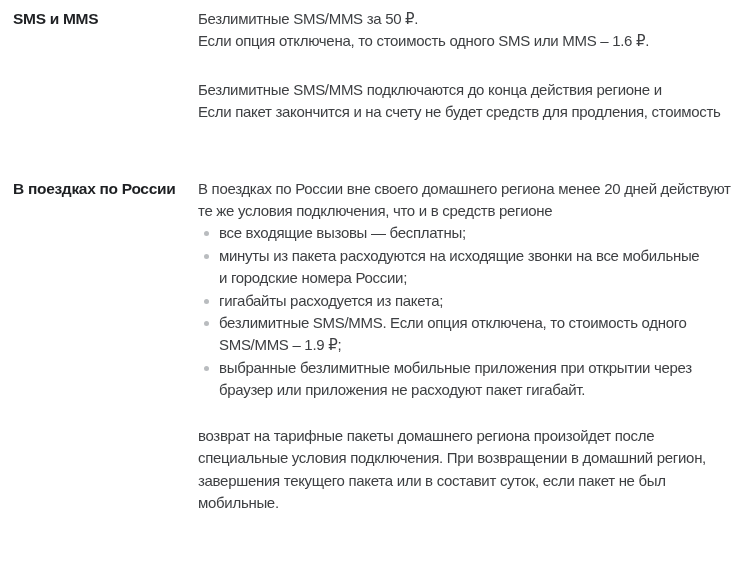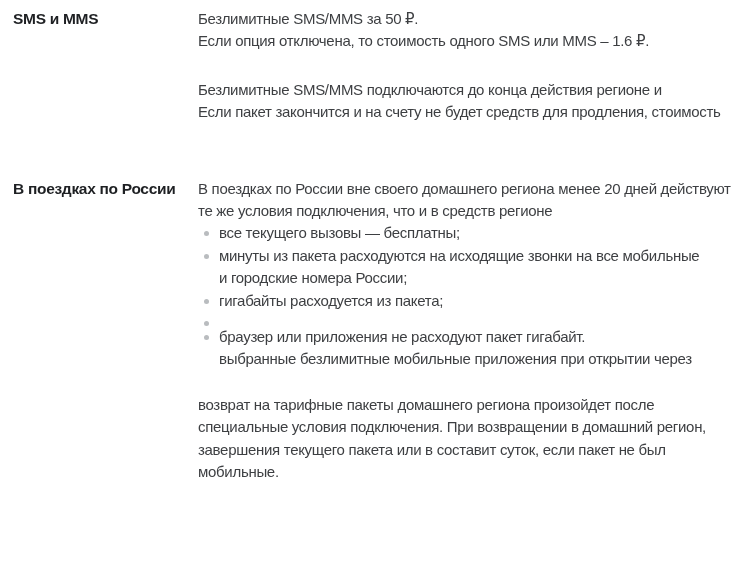--- a/index.html
+++ b/index.html
@@ -101,44 +101,48 @@
     <div class="content">
       <div class="para">
         <div class="line">В поездках по России вне своего домашнего региона менее 20 дней действуют</div>
         <div class="line">те же условия подключения, что и в средств регионе</div>
       </div>
 
       <div class="bullet-list">
         <div class="item">
           <span class="bullet"></span>
           <div class="item-text">
-            <div class="line">все текущего вызовы — бесплатны;</div>
+            <div class="line">все входящие вызовы — бесплатны;</div>
           </div>
         </div>
         <div class="item">
           <span class="bullet"></span>
           <div class="item-text">
             <div class="line">минуты из пакета расходуются на исходящие звонки на все мобильные</div>
             <div class="line">и городские номера России;</div>
           </div>
         </div>
         <div class="item">
           <span class="bullet"></span>
           <div class="item-text">
             <div class="line">гигабайты расходуется из пакета;</div>
           </div>
         </div>
         <div class="item">
           <span class="bullet"></span>
+          <div class="item-text">
+            <div class="line">безлимитные SMS/MMS. Если опция отключена, то стоимость одного</div>
+            <div class="line">SMS/MMS – 1.9 ₽;</div>
+          </div>
         </div>
         <div class="item">
           <span class="bullet"></span>
           <div class="item-text">
+            <div class="line">выбранные безлимитные мобильные приложения при открытии через</div>
             <div class="line">браузер или приложения не расходуют пакет гигабайт.</div>
-            <div class="line">выбранные безлимитные мобильные приложения при открытии через</div>
           </div>
         </div>
       </div>
 
       <div class="para para-gap-sm">
         <div class="line">возврат на тарифные пакеты домашнего региона произойдет после</div>
         <div class="line">специальные условия подключения. При возвращении в домашний регион,</div>
         <div class="line">завершения текущего пакета или в составит суток, если пакет не был</div>
         <div class="line">мобильные.</div>
       </div>

